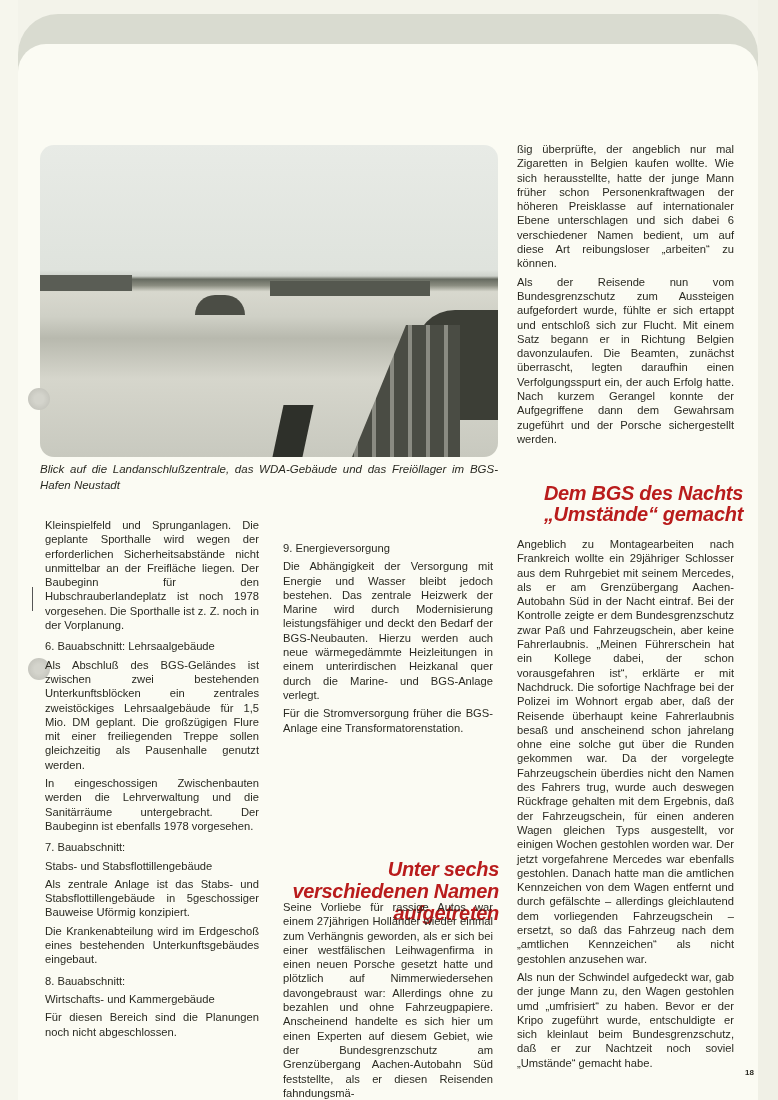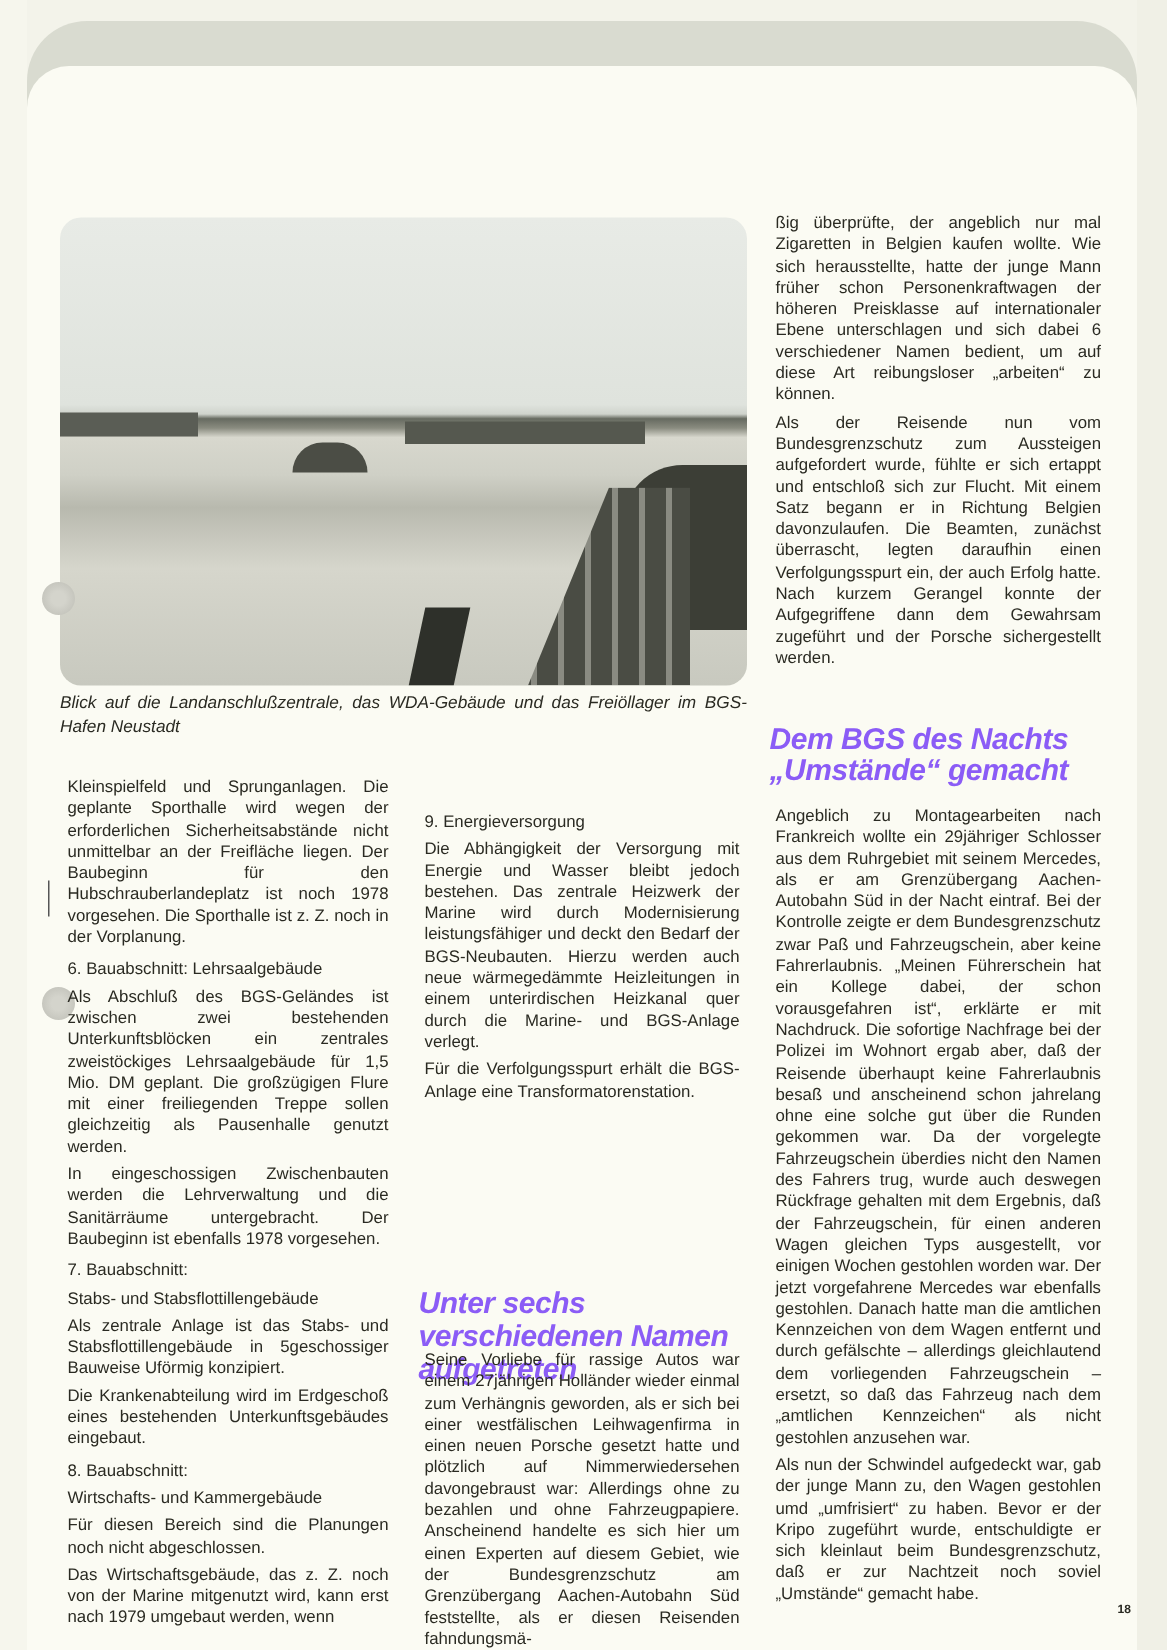--- a/index.html
+++ b/index.html
@@ -17,21 +17,21 @@
   .photo .curb { position:absolute; left:238px; top:260px; width:30px; height:52px; background:#2e302a; transform:skewX(-12deg); }
   .photo .pile { position:absolute; left:155px; top:150px; width:50px; height:20px; background:#4b4d45; border-radius:25px 25px 0 0; }
   .caption { position:absolute; left:40px; top:461px; width:458px; font-style:italic; font-size:11.5px; line-height:16px; text-align:justify; }
   .col { position:absolute; font-size:11.2px; line-height:14.3px; text-align:justify; hyphens:manual; }
   .col p { margin:4px; }
   .col .gap { margin-top:7px; }
   .col1 { left:41px; top:514px; width:222px; }
   .col2 { left:279px; top:534px; width:218px; }
   .col3 { left:513px; top:138px; width:225px; }
   .col3b { left:513px; top:533px; width:225px; }
-  .headline { position:absolute; font-family:"Liberation Sans", sans-serif; font-weight:900; font-style:italic; color:#8b5cf6; letter-spacing:-0.3px; }
+  .headline { position:absolute; font-family:"Liberation Sans", sans-serif; font-weight:900; font-style:italic; color:#b91c1c; letter-spacing:-0.3px;text-align:right; }
   .h1 { left:513px; top:483px; width:230px; font-size:20px; line-height:21px; }
   .h2 { left:279px; top:858px; width:220px; font-size:20px; line-height:22px; }
   .col2b { left:279px; top:896px; width:218px; }
   .pagenum { position:absolute; left:745px; top:1068px; font-size:8px; font-weight:bold; }
   .punch { position:absolute; width:22px; height:22px; border-radius:50%; background:radial-gradient(circle,#d4d4cc 30%,#bcbcb4 100%); }
   .marker { position:absolute; left:32px; top:587px; width:1px; height:24px; background:#555; }
 </style>
 </head>
 <body>
 
@@ -60,27 +60,26 @@
   <p class="gap">6. Bauabschnitt: Lehrsaalgebäude</p>
   <p>Als Abschluß des BGS-Geländes ist zwischen zwei bestehenden Unterkunftsblöcken ein zentrales zweistöckiges Lehrsaalgebäude für 1,5 Mio. DM geplant. Die großzügigen Flure mit einer freiliegenden Treppe sollen gleichzeitig als Pausenhalle genutzt werden.</p>
   <p>In eingeschossigen Zwischenbauten werden die Lehrverwaltung und die Sanitärräume untergebracht. Der Baubeginn ist ebenfalls 1978 vorgesehen.</p>
   <p class="gap">7. Bauabschnitt:</p>
   <p>Stabs- und Stabsflottillengebäude</p>
   <p>Als zentrale Anlage ist das Stabs- und Stabsflottillengebäude in 5geschossiger Bauweise Uförmig konzipiert.</p>
   <p>Die Krankenabteilung wird im Erdgeschoß eines bestehenden Unterkunftsgebäudes eingebaut.</p>
   <p class="gap">8. Bauabschnitt:</p>
   <p>Wirtschafts- und Kammergebäude</p>
   <p>Für diesen Bereich sind die Planungen noch nicht abgeschlossen.</p>
-  <p>Das Wirtschaftsgebäude, das z. Z. noch von der Marine mitgenutzt wird, kann erst nach 1979 umgebaut werden, wenn</p>
 </div>
 
 <div class="col col2">
   <p class="gap">9. Energieversorgung</p>
   <p>Die Abhängigkeit der Versorgung mit Energie und Wasser bleibt jedoch bestehen. Das zentrale Heizwerk der Marine wird durch Modernisierung leistungsfähiger und deckt den Bedarf der BGS-Neubauten. Hierzu werden auch neue wärmegedämmte Heizleitungen in einem unterirdischen Heizkanal quer durch die Marine- und BGS-Anlage verlegt.</p>
-  <p>Für die Verfolgungsspurt erhält die BGS-Anlage eine Transformatorenstation.</p>
+  <p>Für die Stromversorgung früher die BGS-Anlage eine Transformatorenstation.</p>
 </div>
 
 <div class="headline h2">Unter sechs verschiedenen Namen aufgetreten</div>
 <div class="col col2b">
   <p>Seine Vorliebe für rassige Autos war einem 27jährigen Holländer wieder einmal zum Verhängnis geworden, als er sich bei einer westfälischen Leihwagenfirma in einen neuen Porsche gesetzt hatte und plötzlich auf Nimmerwiedersehen davongebraust war: Allerdings ohne zu bezahlen und ohne Fahrzeugpapiere. Anscheinend handelte es sich hier um einen Experten auf diesem Gebiet, wie der Bundesgrenzschutz am Grenzübergang Aachen-Autobahn Süd feststellte, als er diesen Reisenden fahndungsmä-</p>
 </div>
 
 <div class="col col3">
   <p>ßig überprüfte, der angeblich nur mal Zigaretten in Belgien kaufen wollte. Wie sich herausstellte, hatte der junge Mann früher schon Personenkraftwagen der höheren Preisklasse auf internationaler Ebene unterschlagen und sich dabei 6 verschiedener Namen bedient, um auf diese Art reibungsloser „arbeiten“ zu können.</p>
   <p>Als der Reisende nun vom Bundesgrenzschutz zum Aussteigen aufgefordert wurde, fühlte er sich ertappt und entschloß sich zur Flucht. Mit einem Satz begann er in Richtung Belgien davonzulaufen. Die Beamten, zunächst überrascht, legten daraufhin einen Verfolgungsspurt ein, der auch Erfolg hatte. Nach kurzem Gerangel konnte der Aufgegriffene dann dem Gewahrsam zugeführt und der Porsche sichergestellt werden.</p>

